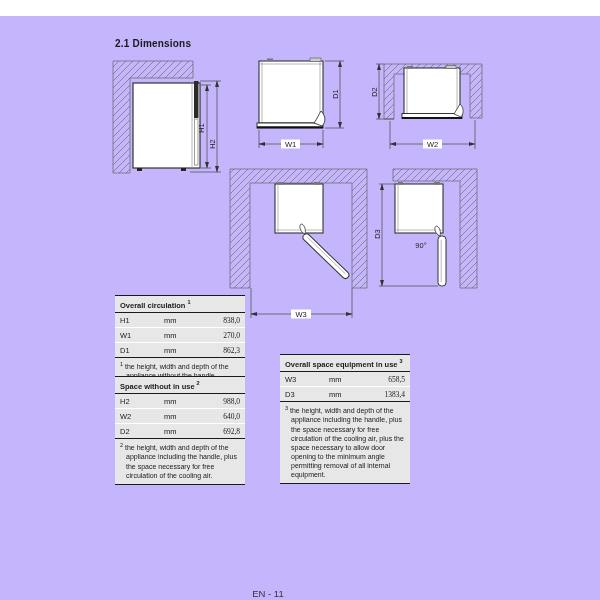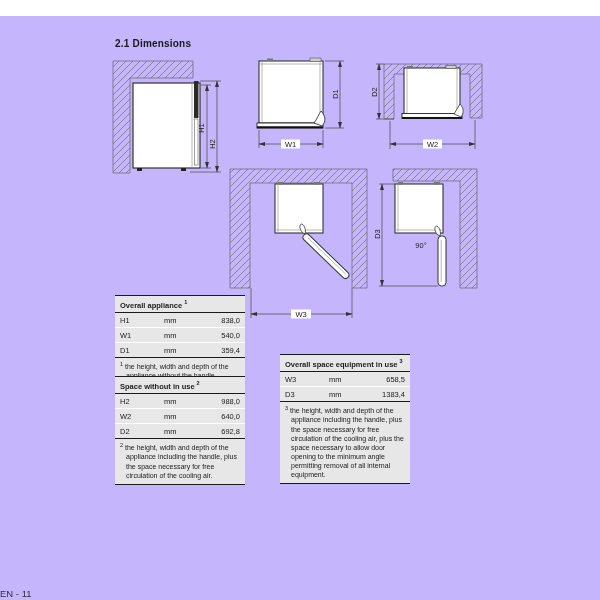--- a/index.html
+++ b/index.html
@@ -12,24 +12,24 @@
 
   .dim-table{position:absolute;background:#e7e7e7;border-top:1.5px solid #1a1a1a;
              border-bottom:1.5px solid #1a1a1a;font-size:7.5px;line-height:1.2;}
   .t-header{font-weight:bold;padding:3px 5px 2.5px 5px;border-bottom:1px solid #1a1a1a;}
   .t-header sup,.t-foot sup{font-size:5.5px;}
   .t-header sup{margin-left:2px;}
   .t-row{display:flex;padding:2.5px 5px;}
   .t-row + .t-row{border-top:1.5px solid #ffffff;}
   .c1{width:44px;}
   .c2{width:42px;}
-  .c3{flex:1;text-align:right;}
+  .c3{flex:1;text-align:right;font-family:Liberation Serif, serif;}
   .t-foot{border-top:1px solid #1a1a1a;padding:3px 5px 4px 11px;text-indent:-6px;
           font-size:7px;line-height:1.3;}
-  #page-footer{left:0;top:572px;width:536px;text-align:left;font-size:9.5px;color:#333;}
+  #page-footer{left:0;top:572px;width:536px;text-align:center;font-size:9.5px;color:#333;}
 </style>
 </head>
 <body>
 
 <div id="page">
 
   <div id="page-title" class="abs">2.1 Dimensions</div>
 
   <svg class="abs" style="left:110px;top:40px;" width="135" height="130" viewBox="0 0 135 130">
     <defs>
@@ -194,35 +194,35 @@
     <text x="49" y="84" text-anchor="middle" font-size="7.5">90°</text>
     <g stroke="#555" stroke-width="0.8">
       <line x1="7" y1="20" x2="23" y2="20"></line>
       <line x1="7" y1="122" x2="66" y2="122"></line>
       <line x1="10" y1="20" x2="10" y2="122" marker-start="url(#ar5)" marker-end="url(#ar5)"></line>
     </g>
     <text transform="translate(7.8,70) rotate(-90)" text-anchor="middle" font-size="7.5">D3</text>
   </svg>
 
   <div class="dim-table" style="left:115px;top:279px;width:130px;">
-    <div class="t-header"><span>Overall appliance</span><sup>1</sup></div>
+    <div class="t-header"><span>Overall circulation</span><sup>1</sup></div>
     <div class="t-row">
       <span class="c1">H1</span>
       <span class="c2">mm</span>
       <span class="c3">838,0</span>
     </div>
     <div class="t-row">
       <span class="c1">W1</span>
       <span class="c2">mm</span>
-      <span class="c3">540,0</span>
+      <span class="c3">270,0</span>
     </div>
     <div class="t-row">
       <span class="c1">D1</span>
       <span class="c2">mm</span>
-      <span class="c3">359,4</span>
+      <span class="c3">862,3</span>
     </div>
     <div class="t-foot"><sup>1</sup> <span>the height, width and depth of the appliance without the handle.</span></div>
   </div>
 
   <div class="dim-table" style="left:115px;top:360px;width:130px;">
     <div class="t-header"><span>Space without in use</span><sup>2</sup></div>
     <div class="t-row">
       <span class="c1">H2</span>
       <span class="c2">mm</span>
       <span class="c3">988,0</span>

